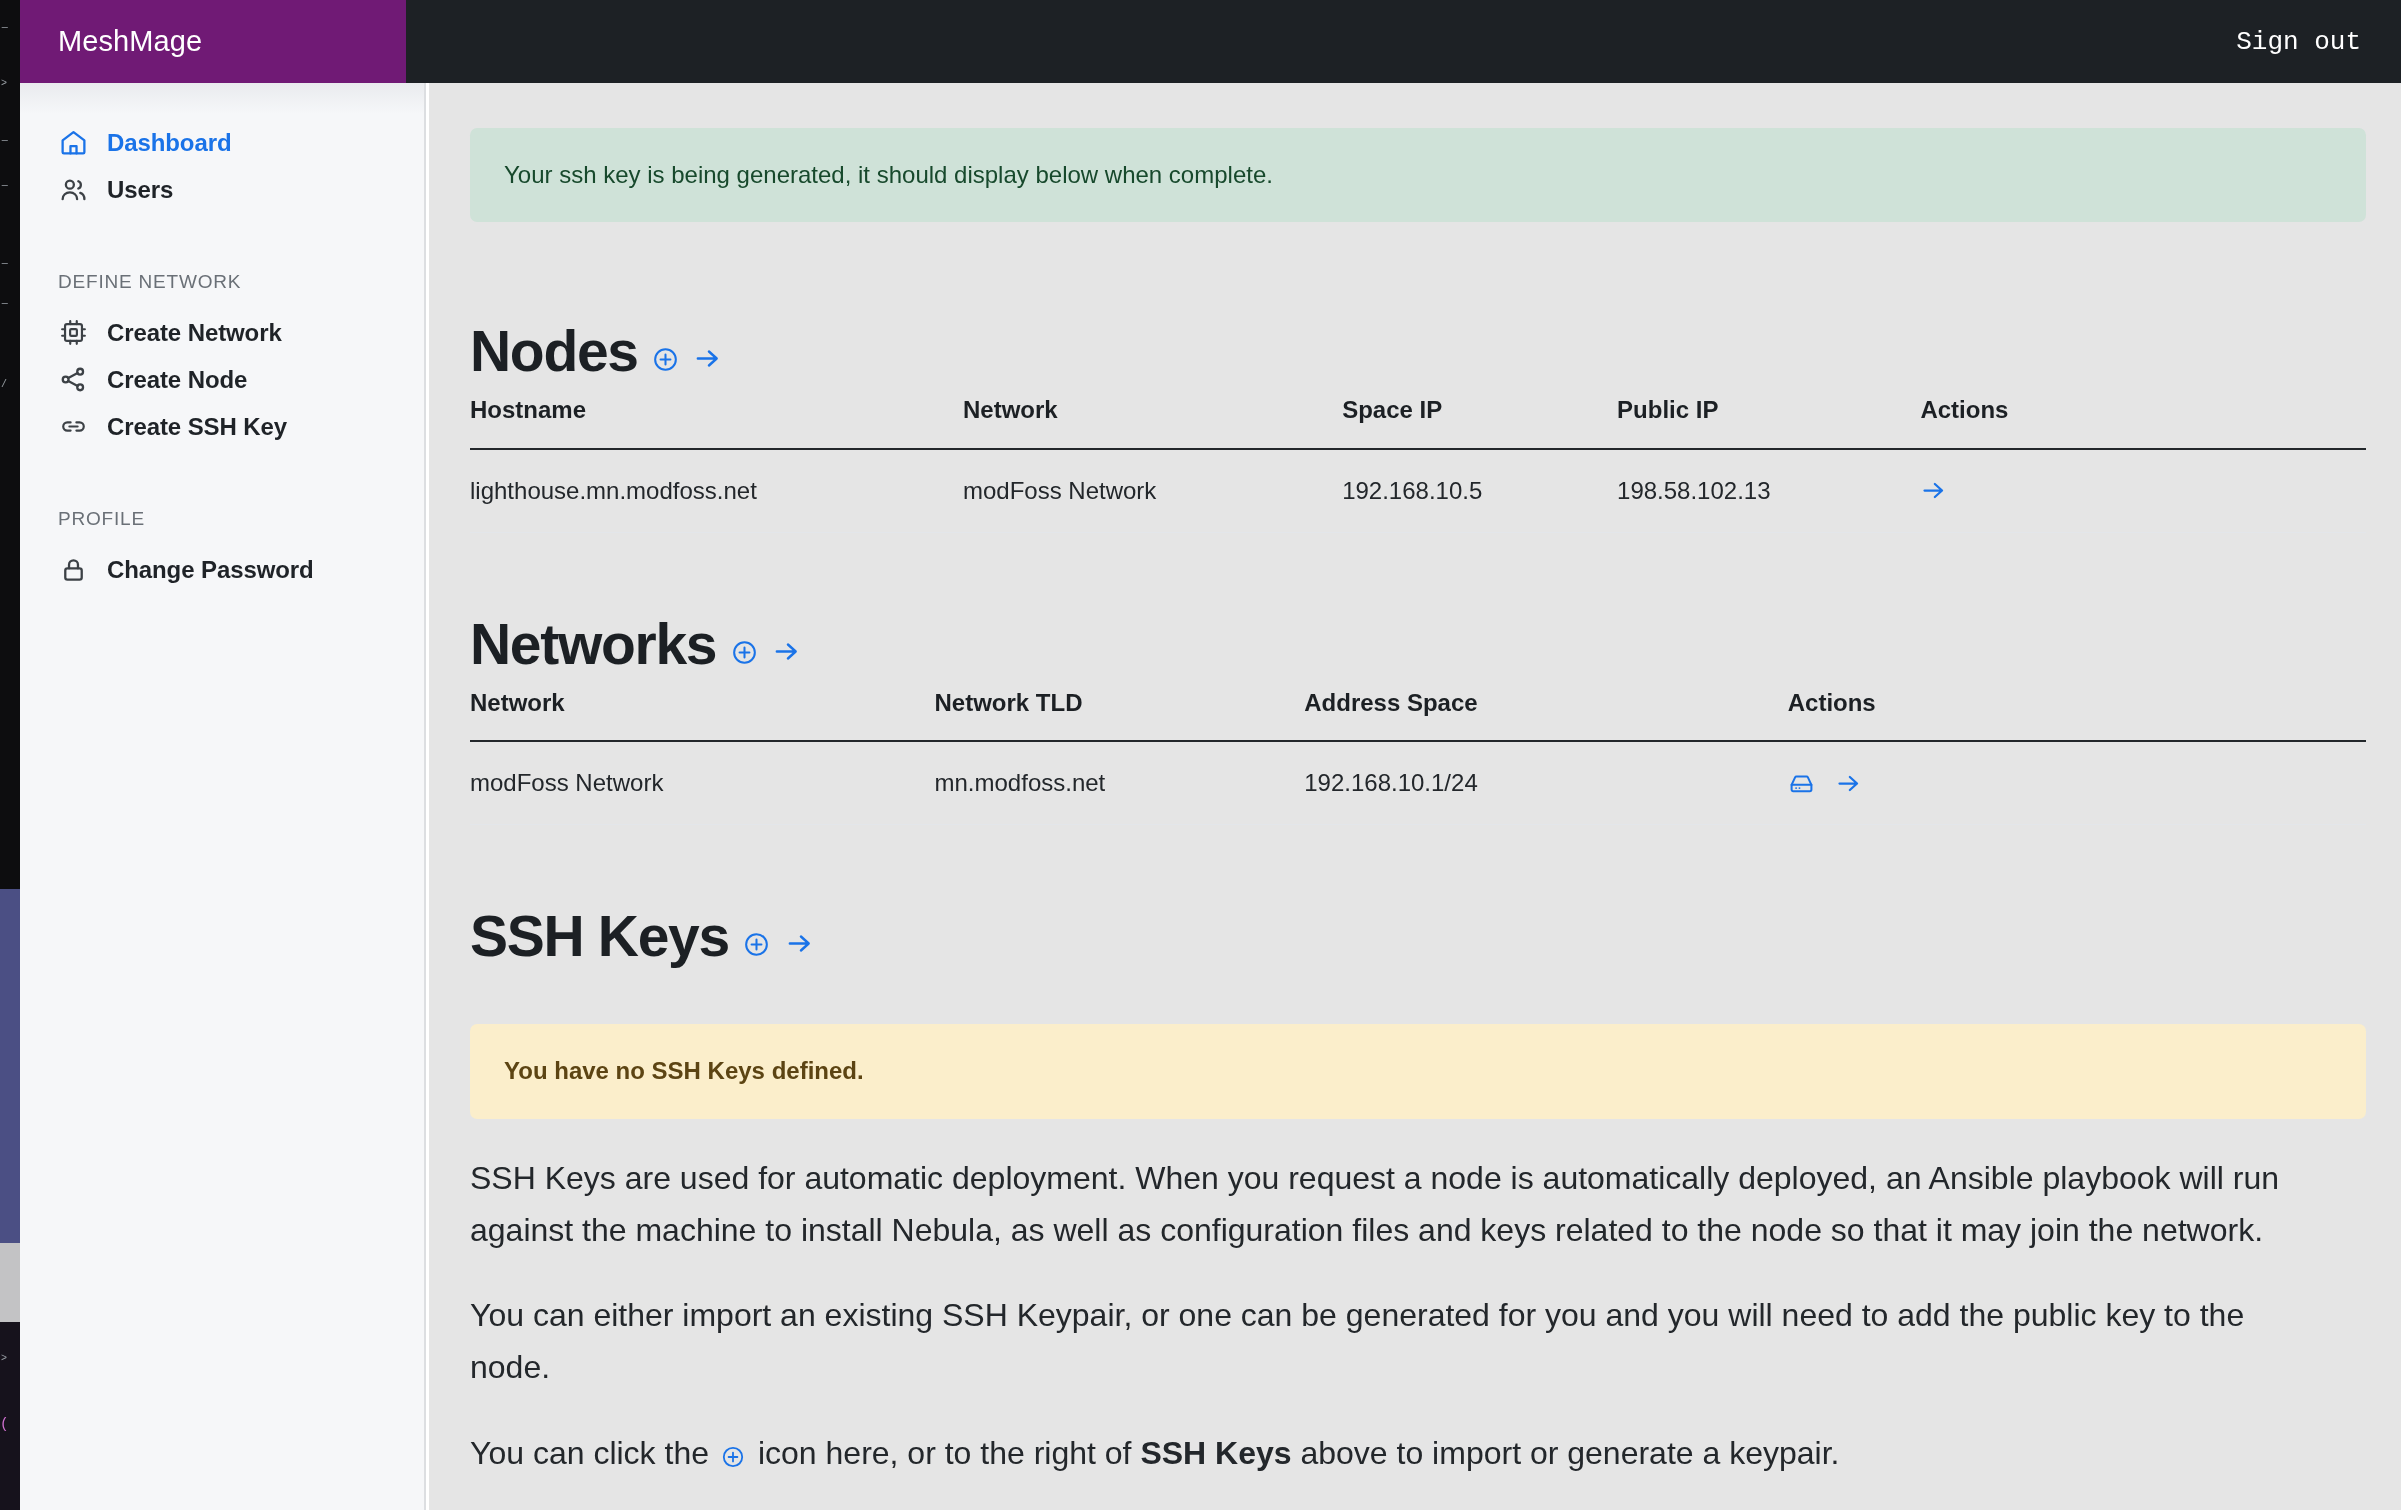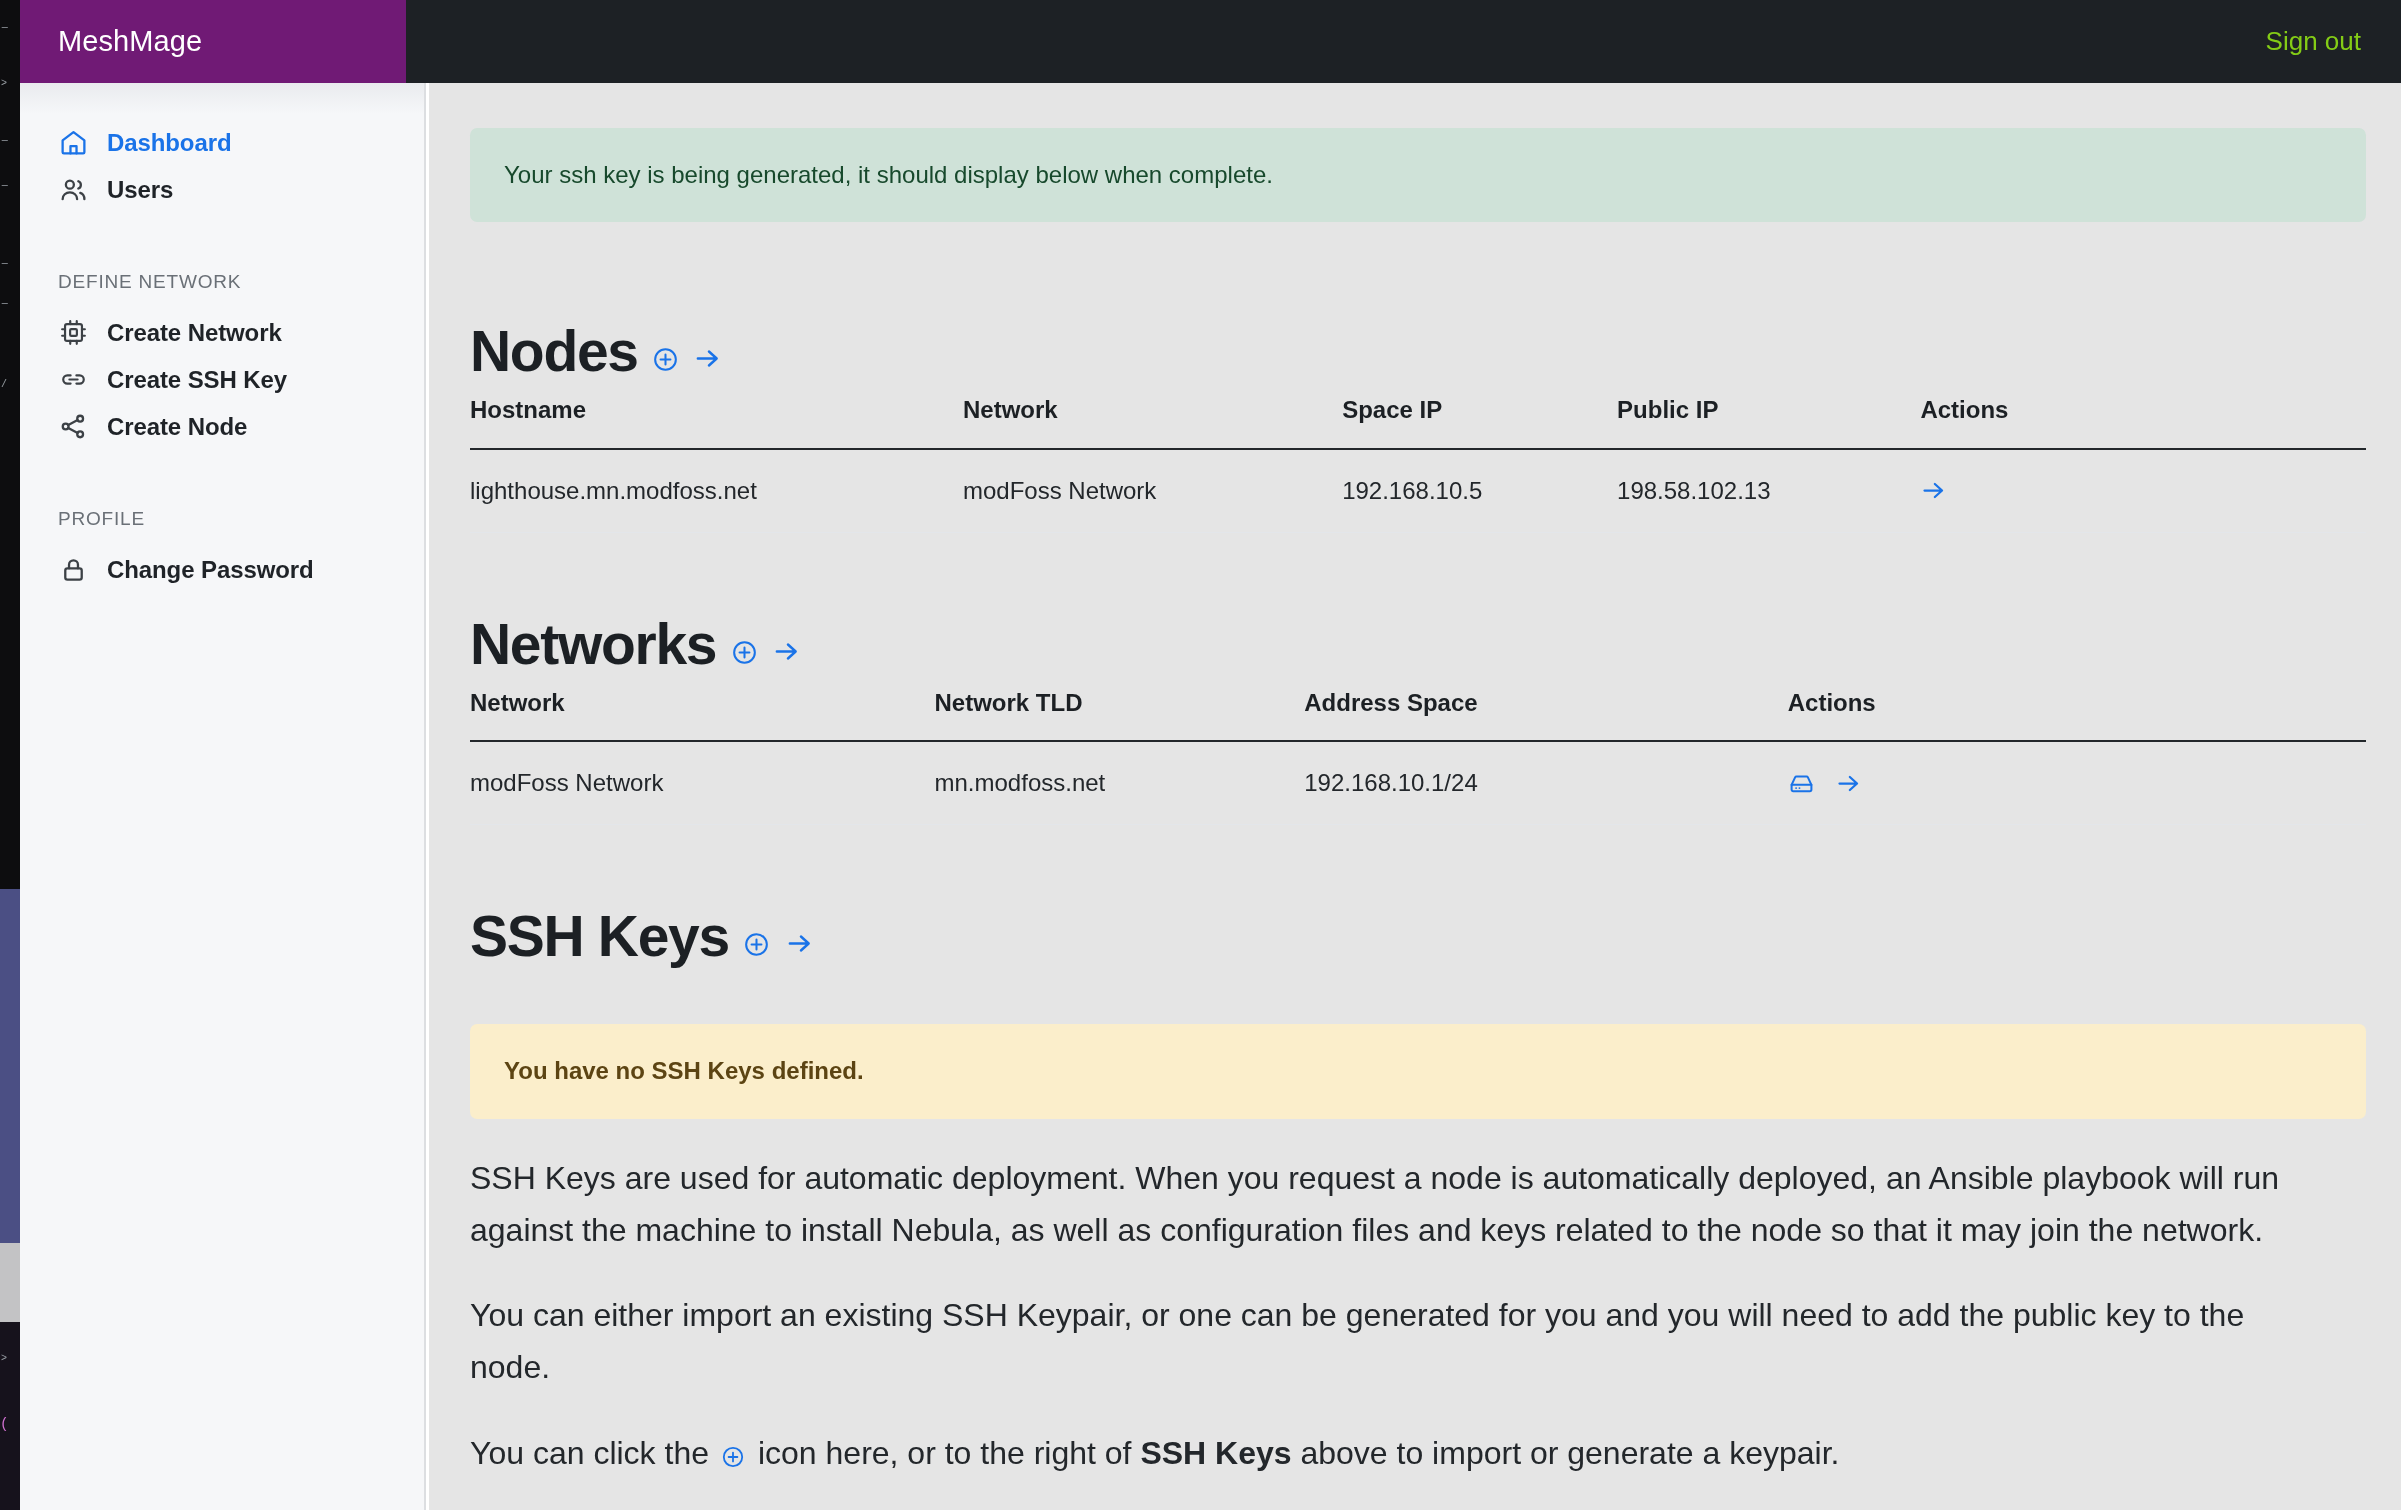--- a/index.html
+++ b/index.html
@@ -54,26 +54,27 @@
     padding-left: 38px;
   }
   #brand-title {
     color: #ffffff;
     font-size: 29px;
     font-weight: 400;
     letter-spacing: 0.1px;
   }
   #topbar-spacer { flex: 1; }
   #signout-link {
-    color: #84cc16;
+    color: #ffffff;
     font-size: 26px;
     font-weight: 400;
     padding-right: 41px;
     text-decoration: none;
     cursor: pointer;
+    font-family: Liberation Mono, monospace;
   }
 
   
   #sidebar {
     position: absolute;
     left: 0; top: 83px;
     width: 406px;
     height: 1427px;
     background: #f6f7f9;
     border-right: 2.7px solid #dcdee1;
@@ -284,39 +285,39 @@
           <rect x="5" y="5" width="14" height="14" rx="1.6"></rect>
           <rect x="9.2" y="9.2" width="5.6" height="5.6" rx="1"></rect>
           <path d="M9.3 2.6v2.4M14.7 2.6v2.4M9.3 19v2.4M14.7 19v2.4M2.6 9.3h2.4M2.6 14.7h2.4M19 9.3h2.4M19 14.7h2.4"></path>
         </svg>
       </span>
       <span class="nav-label">Create Network</span>
     </a>
 
     <a class="nav-item">
       <span class="nav-icon">
-        <svg width="29" height="29" viewBox="0 0 24 24" fill="none" stroke="#3c4146" stroke-width="1.8" stroke-linecap="round" stroke-linejoin="round">
-          <path d="M9.6 8.6H6.9a3.4 3.4 0 0 0 0 6.8h2.7"></path>
-          <path d="M14.4 8.6h2.7a3.4 3.4 0 0 1 0 6.8h-2.7"></path>
-          <path d="M8.6 12h6.8"></path>
-        </svg>
-      </span>
-      <span class="nav-label">Create SSH Key</span>
-    </a>
-
-    <a class="nav-item">
-      <span class="nav-icon">
         <svg width="29" height="29" viewBox="0 0 24 24" fill="none" stroke="#3c4146" stroke-width="1.9" stroke-linecap="round" stroke-linejoin="round">
           <circle cx="17.5" cy="5.5" r="2.4"></circle>
           <circle cx="5.5" cy="12" r="2.4"></circle>
           <circle cx="17.5" cy="18.5" r="2.4"></circle>
           <path d="M7.7 10.8 15.4 6.7M7.7 13.2l7.7 4.1"></path>
         </svg>
       </span>
       <span class="nav-label">Create Node</span>
+    </a>
+
+    <a class="nav-item">
+      <span class="nav-icon">
+        <svg width="29" height="29" viewBox="0 0 24 24" fill="none" stroke="#3c4146" stroke-width="1.8" stroke-linecap="round" stroke-linejoin="round">
+          <path d="M9.6 8.6H6.9a3.4 3.4 0 0 0 0 6.8h2.7"></path>
+          <path d="M14.4 8.6h2.7a3.4 3.4 0 0 1 0 6.8h-2.7"></path>
+          <path d="M8.6 12h6.8"></path>
+        </svg>
+      </span>
+      <span class="nav-label">Create SSH Key</span>
     </a>
 
     <div class="nav-section">PROFILE</div>
 
     <a class="nav-item">
       <span class="nav-icon">
         <svg width="29" height="29" viewBox="0 0 24 24" fill="none" stroke="#3c4146" stroke-width="1.9" stroke-linecap="round" stroke-linejoin="round">
           <rect x="5.2" y="11" width="13.6" height="9.4" rx="1.8"></rect>
           <path d="M8.3 11V8.1a3.7 3.7 0 0 1 7.4 0V11"></path>
         </svg>

